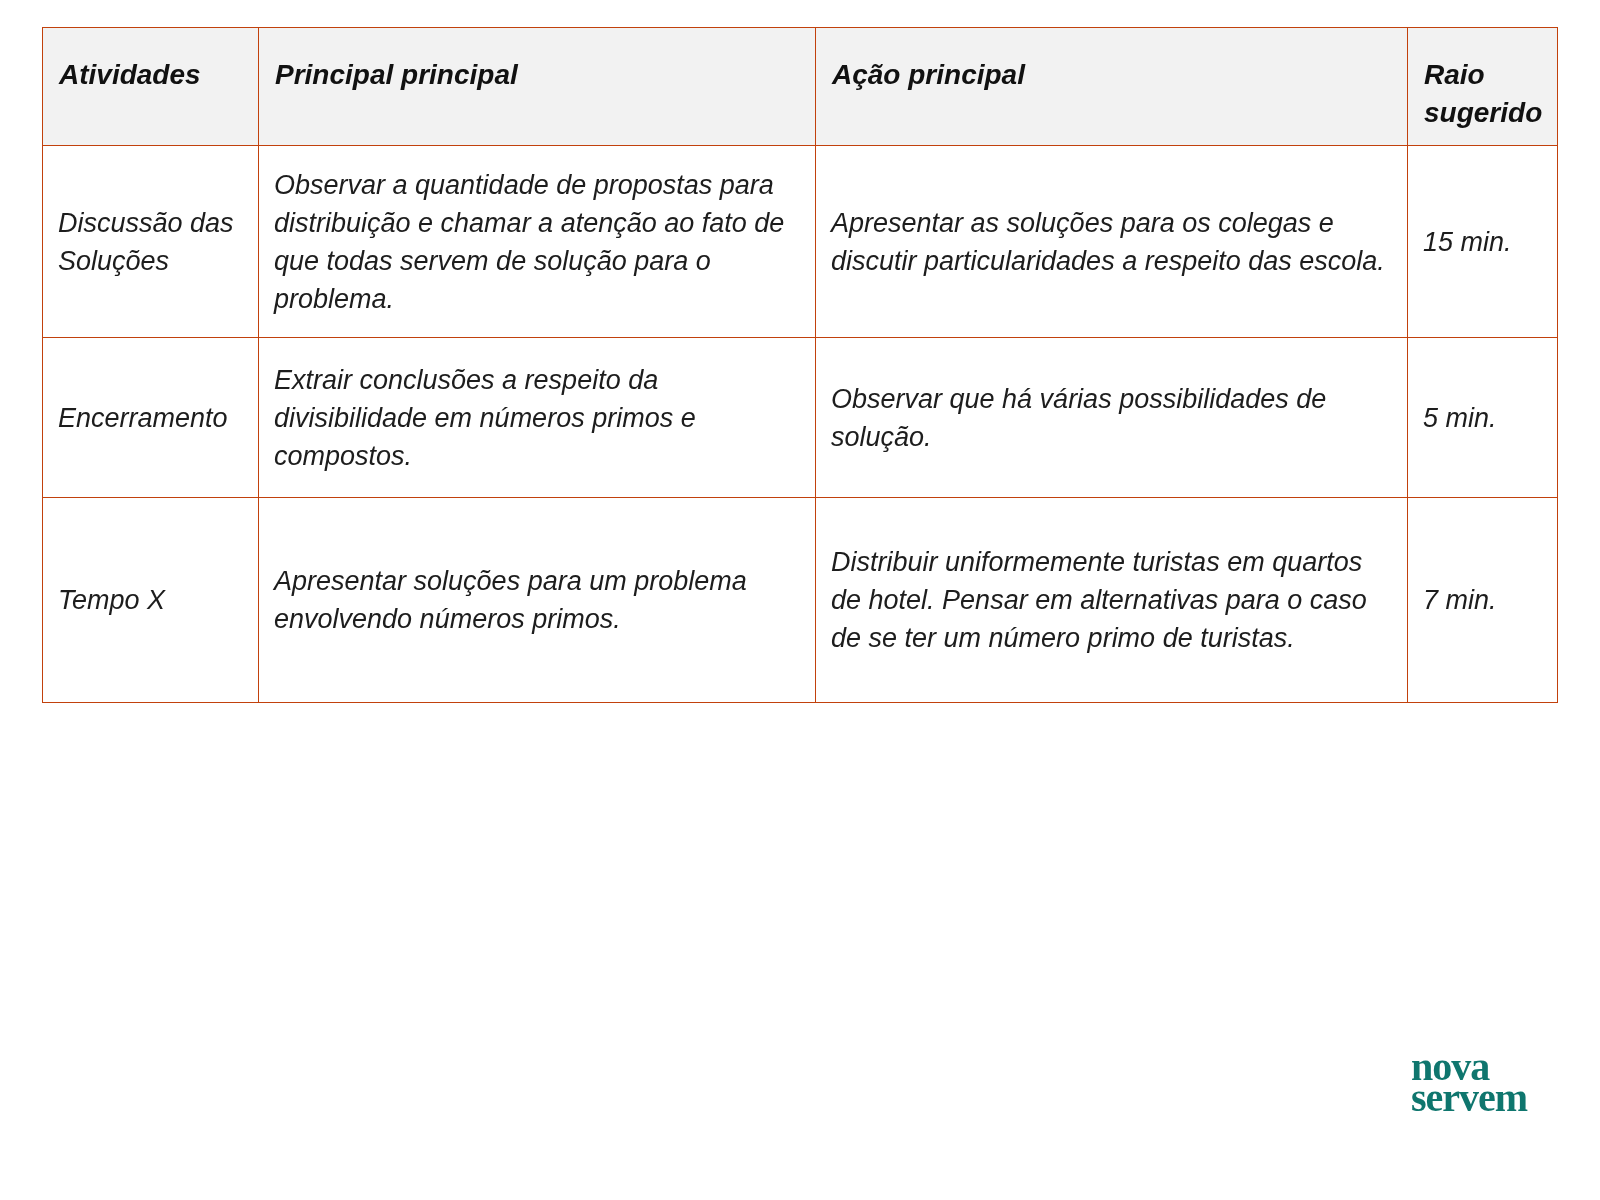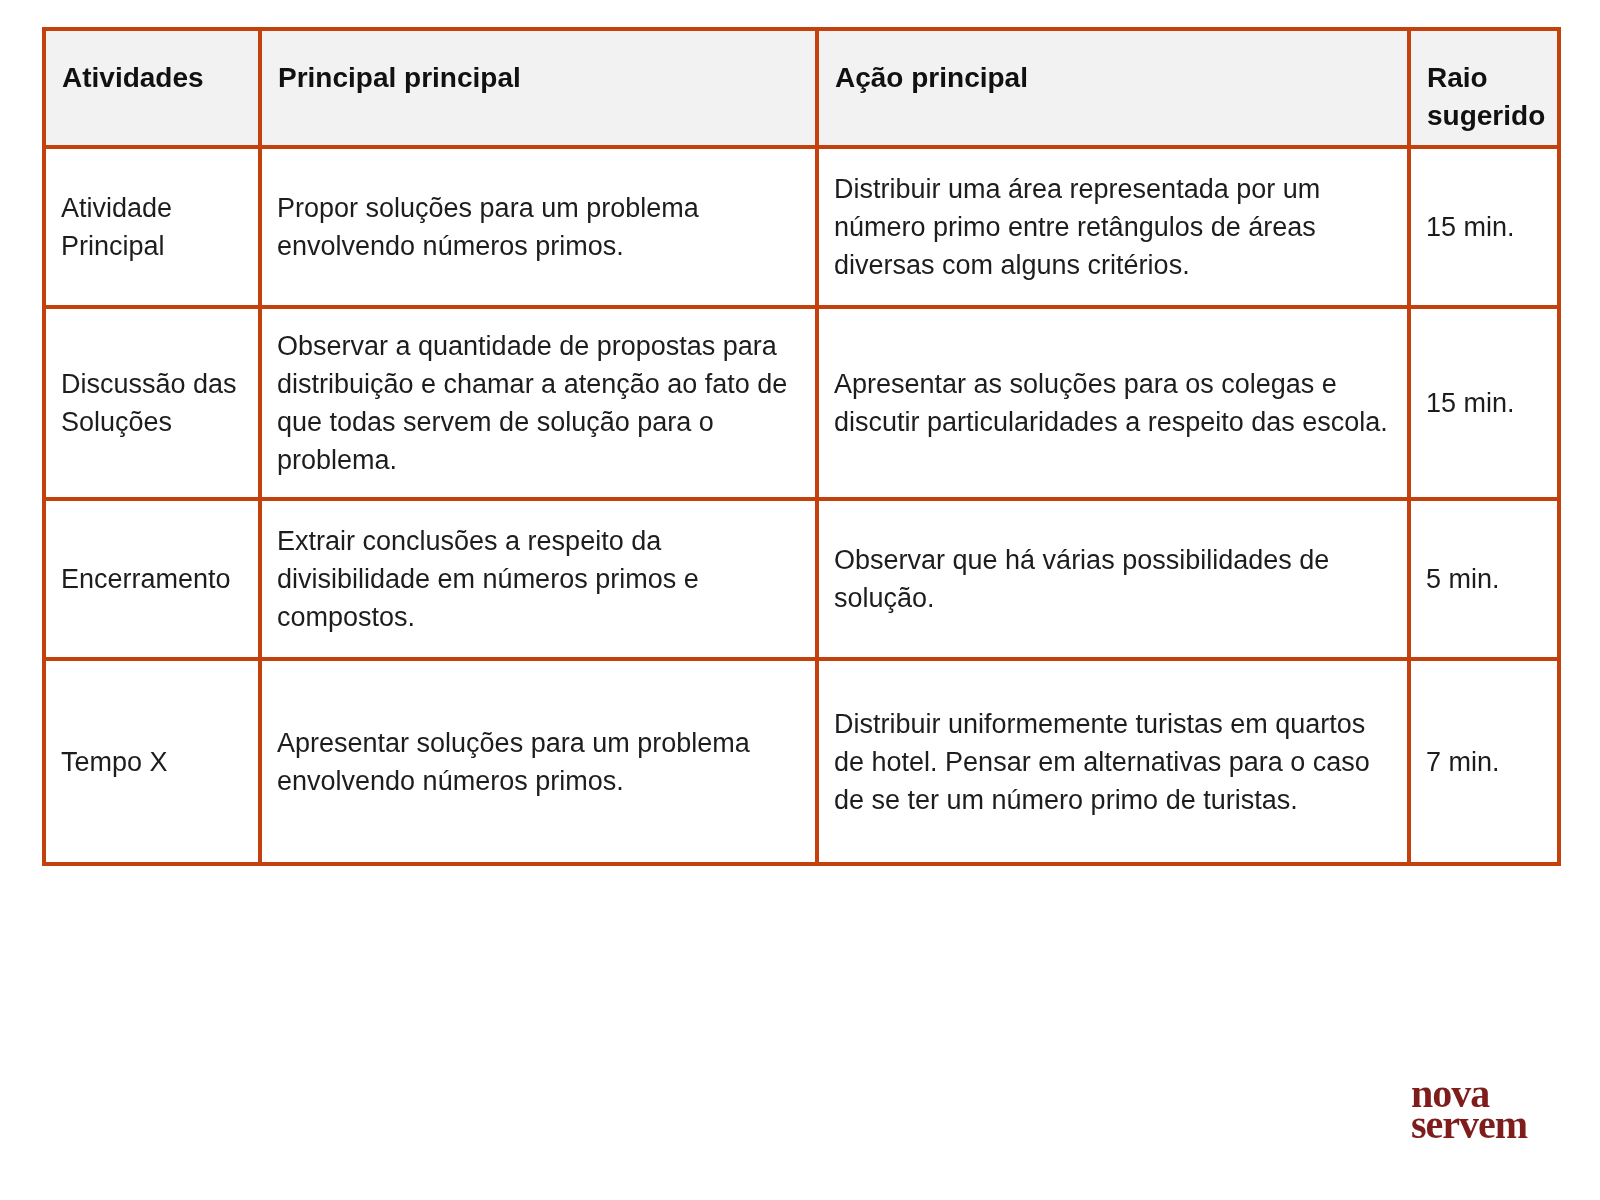--- a/index.html
+++ b/index.html
@@ -21,22 +21,23 @@
   table.schedule {
     position: absolute;
     left: 42px;
     top: 27px;
     width: 1515px;
     border-collapse: collapse;
     table-layout: fixed;
   }
   table.schedule th,
   table.schedule td {
-    border: 4px solid #c2410c;
+    border: 1px solid #c2410c;
     box-sizing: border-box;
+    font-style: italic;
   }
   table.schedule th {
     background: #f2f2f2;
     text-align: left;
     vertical-align: top;
     font-size: 28px;
     font-weight: bold;
     line-height: 38px;
     padding: 28px 18px 0 16px;
     height: 118px;
@@ -54,27 +55,27 @@
   }
   tr.r1 td { height: 130px; }
   tr.r2 td { height: 160px; }
   tr.r3 td { height: 192px; }
   tr.r4 td { height: 160px; }
   tr.r5 td { height: 205px; }
 
   .logo {
     position: absolute;
     left: 1411px;
-    top: 1078px;
+    top: 1051px;
     font-family: "Liberation Serif", "DejaVu Serif", serif;
     font-weight: bold;
     font-size: 40px;
     line-height: 31px;
     letter-spacing: -1px;
-    color: #7f1d1d;
+    color: #0f766e;
     text-align: left;
     user-select: none;
   }
 </style>
 </head>
 <body>
 
 <div class="page">
 
   <table class="schedule">
@@ -86,26 +87,20 @@
     </colgroup>
     <thead>
       <tr>
         <th>Atividades</th>
         <th>Principal principal</th>
         <th>Ação principal</th>
         <th>Raio sugerido</th>
       </tr>
     </thead>
     <tbody>
-      <tr class="r2">
-        <td>Atividade Principal</td>
-        <td>Propor soluções para um problema envolvendo números primos.</td>
-        <td>Distribuir uma área representada por um número primo entre retângulos de áreas diversas com alguns critérios.</td>
-        <td>15 min.</td>
-      </tr>
       <tr class="r3">
         <td>Discussão das Soluções</td>
         <td>Observar a quantidade de propostas para distribuição e chamar a atenção ao fato de que todas servem de solução para o problema.</td>
         <td>Apresentar as soluções para os colegas e discutir particularidades a respeito das escola.</td>
         <td>15 min.</td>
       </tr>
       <tr class="r4">
         <td>Encerramento</td>
         <td>Extrair conclusões a respeito da divisibilidade em números primos e compostos.</td>
         <td>Observar que há várias possibilidades de solução.</td>

